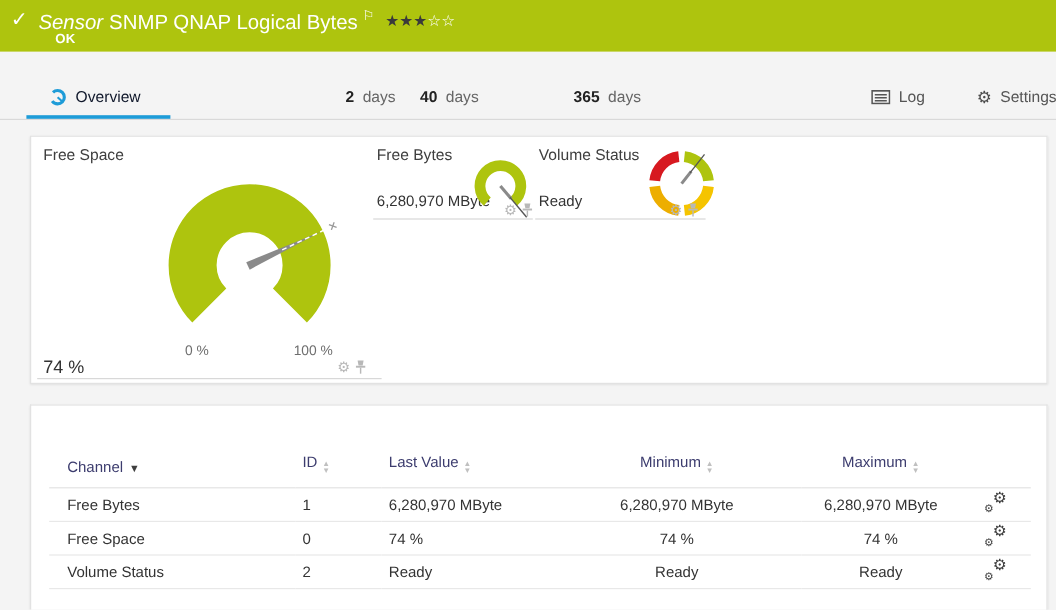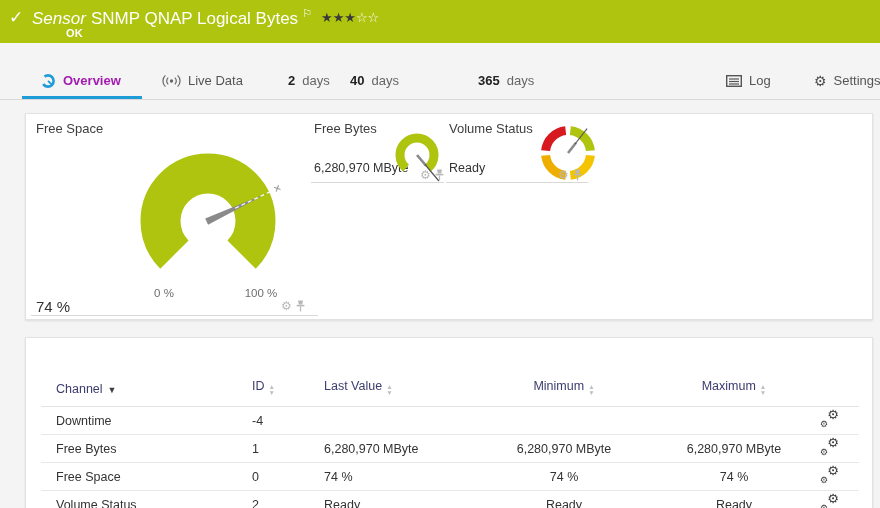--- a/index.html
+++ b/index.html
@@ -14,26 +14,26 @@
     --yellow-right:#f5c400; --yellow-left:#edae00; --gray-needle:#8a8a8a;
   }
   
   .topbar{position:absolute;left:0;top:0;width:880px;height:43px;background:var(--green);color:#fff;}
   .check{position:absolute;left:9px;top:7px;font-size:17px;font-weight:bold;}
   .titleline{position:absolute;left:32px;top:7px;font-size:17px;white-space:nowrap;}
   .titleline em{margin-right:5px;}
   .flag{font-size:11px;vertical-align:7px;margin-left:4px;}
   .stars{margin-left:9px;font-size:13px;vertical-align:2px;letter-spacing:0px;cursor:pointer;}
   .stars .f{color:#3a3a3a;} .stars .o{color:#ffffff;}
-  .ok{position:absolute;left:46px;top:27px;font-size:11px;font-weight:bold;letter-spacing:.3px;margin-left:20px;}
+  .ok{position:absolute;left:46px;top:27px;font-size:11px;font-weight:bold;letter-spacing:.3px;}
   
   .tabbar{position:absolute;left:0;top:62px;width:880px;height:38px;border-bottom:1px solid #d9d9d9;box-sizing:border-box;}
   .tab{position:absolute;top:0;height:37px;display:flex;align-items:center;gap:7px;font-size:13px;color:#555;cursor:pointer;white-space:nowrap;}
   .tab b{color:#222;font-weight:700;}
-  .tab.active{color:#a21caf;font-weight:700;text-align:right;}
+  .tab.active{color:#0f172a;font-weight:400;text-align:right;}
   .tab .dlbl{color:#666;}
   .tab-underline{position:absolute;left:22px;top:34px;width:120px;height:3px;background:var(--blue);}
   .gearglyph{font-size:14px;color:#4c4c4c;line-height:1;}
   
   .panel{position:absolute;left:25px;width:848px;background:#fff;border:1px solid #e2e2e2;
          box-shadow:0 1px 2px rgba(0,0,0,.10);box-sizing:border-box;}
   #panel-gauges{top:113px;height:207px;}
   #panel-table{top:337px;height:172px;border-bottom:none;}
   .abs{position:absolute;}
   .block-label{font-size:13px;color:#3e3e3e;}
@@ -74,30 +74,20 @@
 </div>
 
 <div class="tabbar">
   <div class="tab active" style="left:40px">
     <svg width="16" height="16" viewBox="0 0 16 16">
       <circle cx="8" cy="8" r="5.6" fill="none" stroke="var(--blue)" stroke-width="2.6" stroke-dasharray="28 8" stroke-dashoffset="-22"></circle>
       <line x1="8" y1="8" x2="12.6" y2="12.2" stroke="var(--blue)" stroke-width="1.7"></line>
     </svg>
     <span>Overview</span>
   </div>
-  <div class="tab" style="left:162px">
-    <svg width="19" height="14" viewBox="0 0 19 14">
-      <circle cx="9.5" cy="7" r="1.7" fill="#666"></circle>
-      <path d="M6.2 3.6 A4.6 4.6 0 0 0 6.2 10.4" fill="none" stroke="#666" stroke-width="1.2"></path>
-      <path d="M3.4 1.4 A7.6 7.6 0 0 0 3.4 12.6" fill="none" stroke="#666" stroke-width="1.2"></path>
-      <path d="M12.8 3.6 A4.6 4.6 0 0 1 12.8 10.4" fill="none" stroke="#666" stroke-width="1.2"></path>
-      <path d="M15.6 1.4 A7.6 7.6 0 0 1 15.6 12.6" fill="none" stroke="#666" stroke-width="1.2"></path>
-    </svg>
-    <span>Live Data</span>
-  </div>
   <div class="tab" style="left:288px">
     <b>2</b>
     <span class="dlbl">days</span>
   </div>
   <div class="tab" style="left:350px">
     <b>40</b>
     <span class="dlbl">days</span>
   </div>
   <div class="tab" style="left:478px">
     <b>365</b>
@@ -215,30 +205,20 @@
           <span>Maximum</span><span class="sorticons">
               <span>▲</span>
               <span>▼</span>
             </span>
         </th>
         <th class="c6"></th>
       </tr>
     </thead>
     <tbody>
       <tr>
-        <td class="c1">Downtime</td>
-        <td class="c2">-4</td>
-        <td class="c3"></td>
-        <td class="c4"></td>
-        <td class="c5"></td>
-        <td class="c6">
-          <span class="gears"><span class="g-big">⚙</span><span class="g-small">⚙</span></span>
-        </td>
-      </tr>
-      <tr>
         <td class="c1">Free Bytes</td>
         <td class="c2">1</td>
         <td class="c3">6,280,970 MByte</td>
         <td class="c4">6,280,970 MByte</td>
         <td class="c5">6,280,970 MByte</td>
         <td class="c6">
           <span class="gears"><span class="g-big">⚙</span><span class="g-small">⚙</span></span>
         </td>
       </tr>
       <tr>

